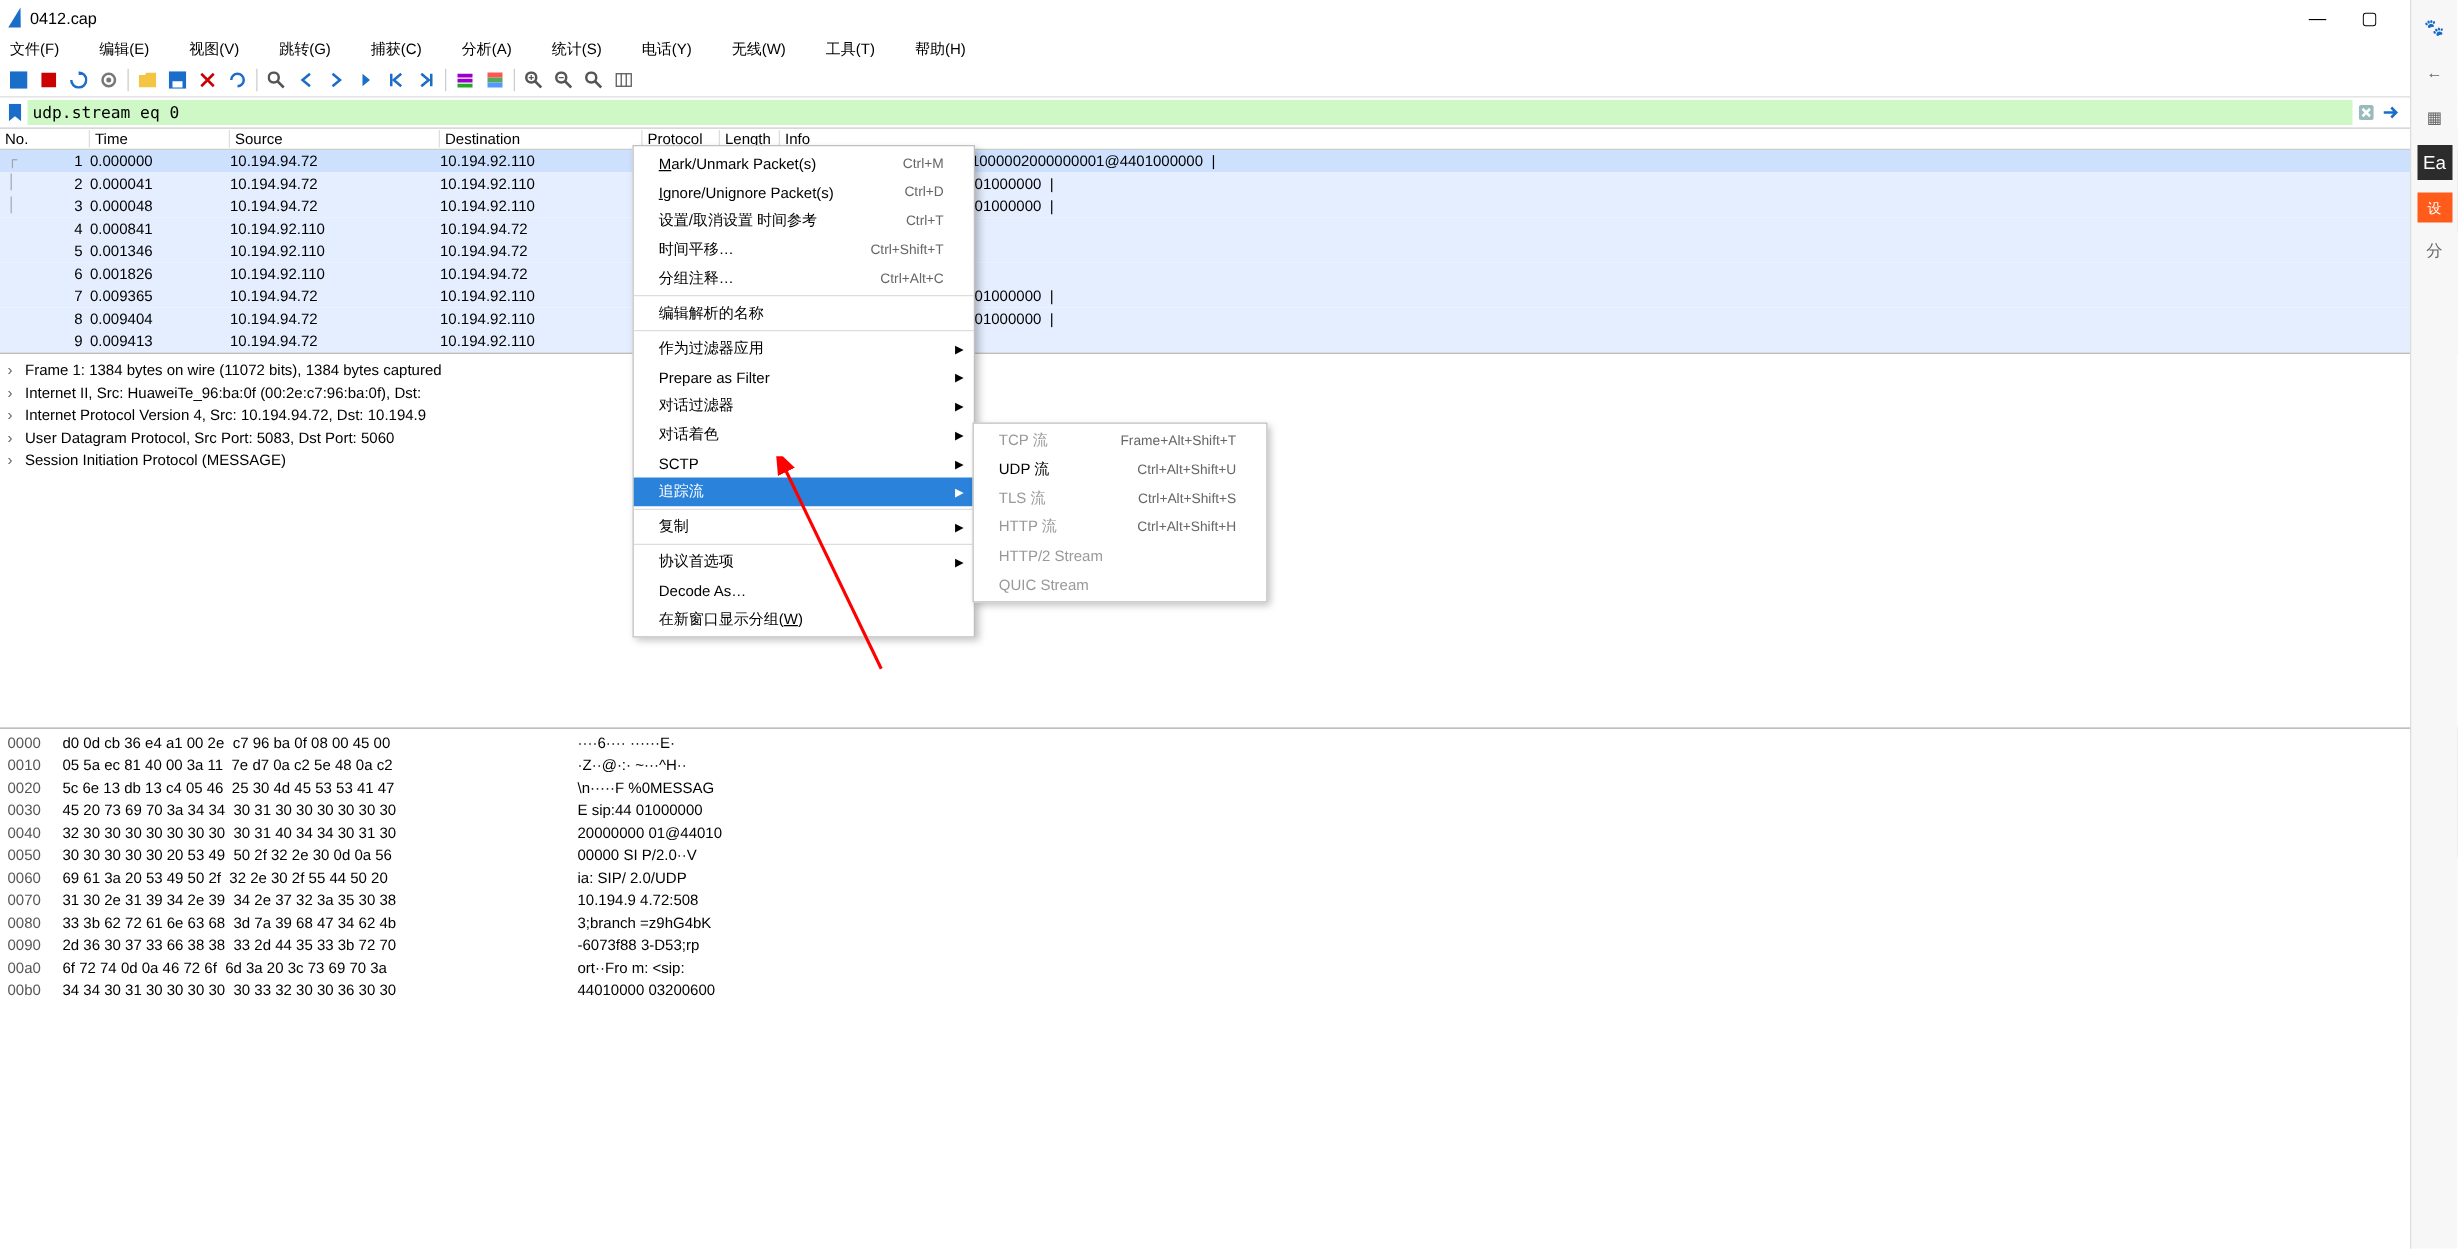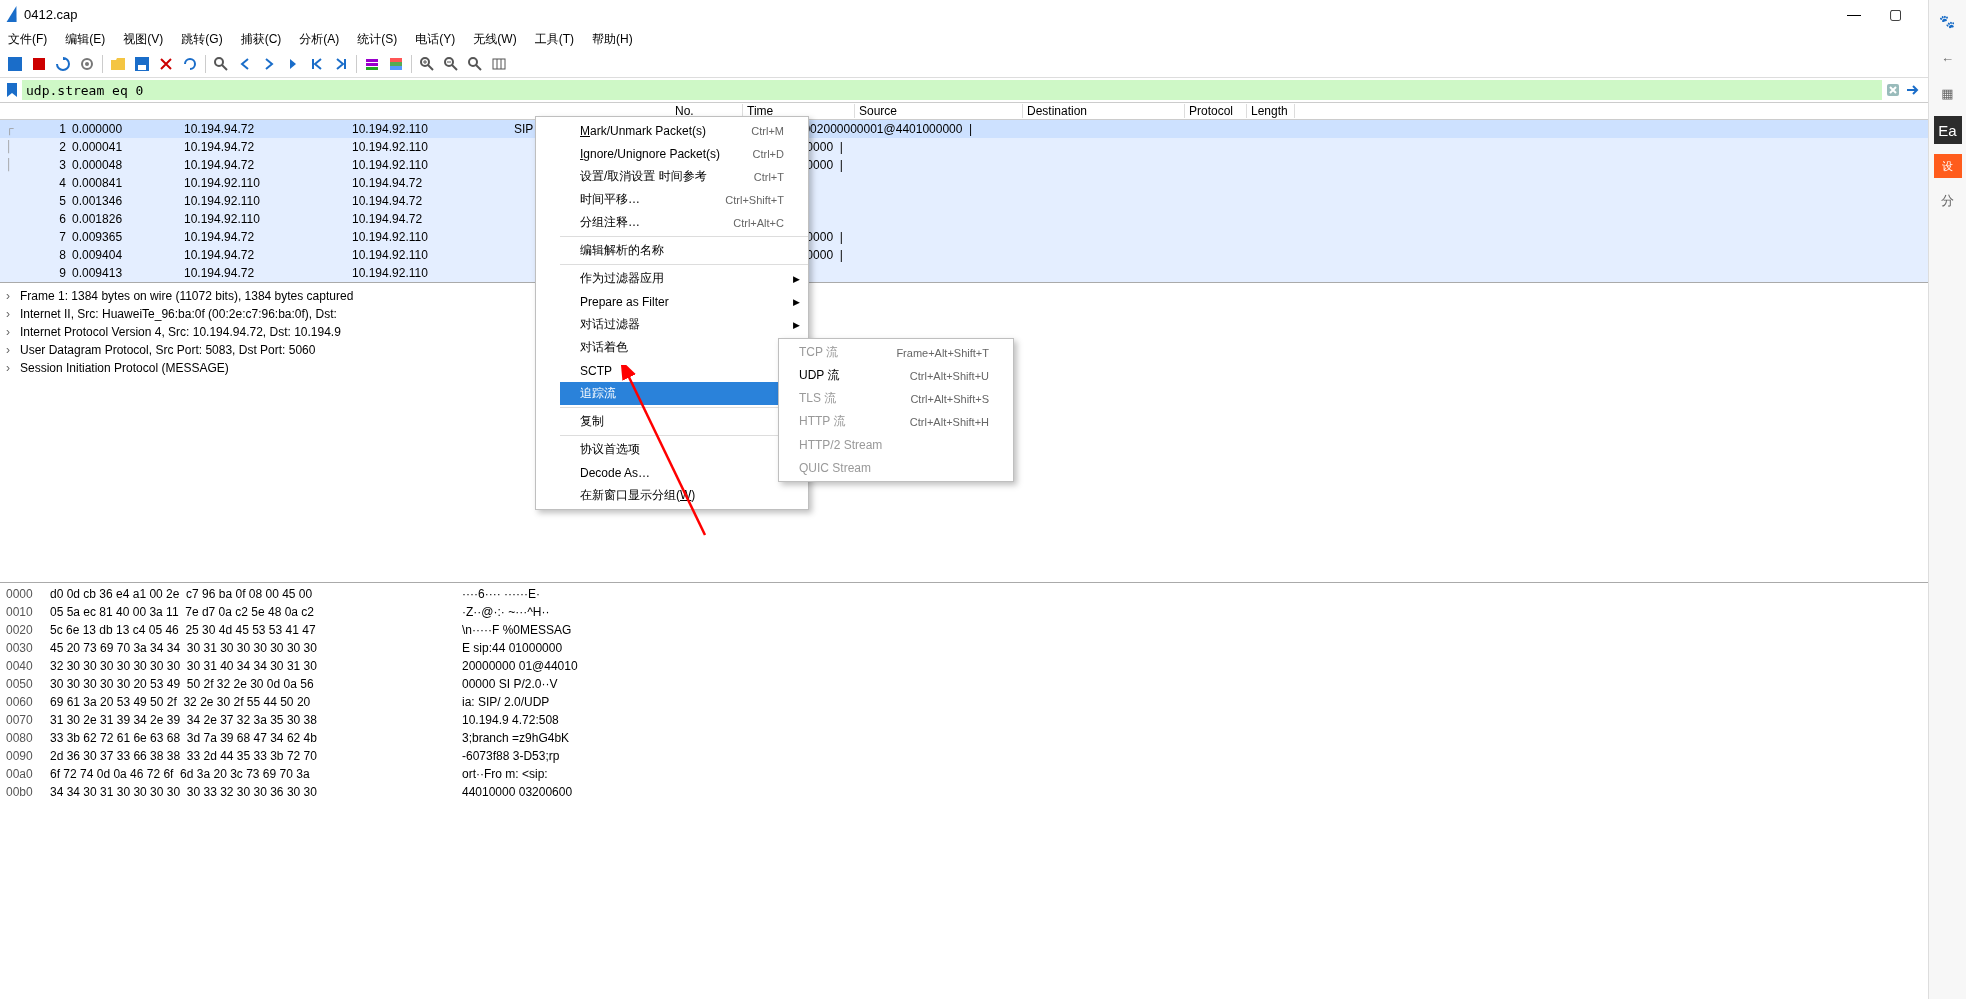--- a/index.html
+++ b/index.html
@@ -3,21 +3,21 @@
 <meta charset="utf-8">
 <style>
 * { margin: 0; padding: 0; box-sizing: border-box; font-family: "Segoe UI", "Microsoft YaHei", Tahoma, sans-serif; font-size: 12px; }
 body { width: 1966px; height: 999px; background: #fff; overflow: hidden; position: relative; }
 .titlebar { height: 28px; display: flex; align-items: center; padding: 0 8px; background: #fff; }
 .titlebar .fin { width: 0; height: 0; border-left: 7px solid transparent; border-right: 3px solid transparent; border-bottom: 16px solid #1a6dc9; margin-right: 6px; transform: skewX(-10deg); }
 .titlebar .title { flex: 0 0 auto; font-size: 13px; }
 .titlebar .spacer { flex: 1; }
 .titlebar .winbtns { display: flex; gap: 28px; margin-right: 16px; }
 .titlebar .winbtns span { font-family: "Segoe MDL2 Assets", sans-serif; font-size: 14px; cursor: pointer; }
-.menubar { height: 22px; display: flex; align-items: center; padding: 0 4px; gap: 10px; }
+.menubar { height: 22px; display: flex; align-items: center; padding: 0 4px; gap: 24px; }
 .menubar span { cursor: pointer; padding: 2px 4px; }
 .toolbar { height: 28px; display: flex; align-items: center; padding: 0 4px; gap: 2px; border-bottom: 1px solid #ddd; }
 .toolbar .tb { width: 22px; height: 22px; display: flex; align-items: center; justify-content: center; cursor: pointer; }
 .toolbar .sep { width: 1px; height: 18px; background: #ccc; margin: 0 2px; }
 .filterbar { height: 24px; display: flex; align-items: center; padding: 2px 4px; gap: 2px; }
 .filterbar .bm { width: 16px; height: 16px; display:flex; align-items:center; justify-content:center; }
 .filterbar input { flex: 1; height: 20px; background: #cef8c6; border: none; padding: 0 4px; font-family: Consolas, monospace; font-size: 13px; outline: none; }
 .filterbar .fb { width: 18px; height: 18px; display:flex; align-items:center; justify-content:center; cursor:pointer; }
 .packet-headers, .packet-row { display: flex; height: 18px; align-items: center; font-family: Consolas, "Courier New", monospace; font-size: 13px; justify-content: center; }
 .packet-headers { background: #fff; border-top: 1px solid #ccc; border-bottom: 1px solid #ccc; }
@@ -38,21 +38,21 @@
 .details-pane .dl { display: flex; align-items: center; height: 18px; }
 .details-pane .exp { width: 14px; color: #666; }
 .hex-pane { border-top: 1px solid #aaa; padding: 4px 6px; font-family: Consolas, monospace; font-size: 13px; white-space: pre; position: relative; overflow: hidden; height: 230px;}
 .hex-line { display: flex; height: 18px; }
 .hex-off { width: 44px; color: #555; }
 .hex-bytes { width: 400px; }
 .hex-ascii { padding-left: 12px; }
 .scrollbar-v { position:absolute; right:0; top:0; width:14px; height:100%; background:#f0f0f0; }
 .scrollbar-v .thumb { background:#c1c1c1; width:100%; }
 .ctx-menu, .sub-menu { position: absolute; background: #fff; border: 1px solid #bfbfbf; box-shadow: 3px 3px 6px rgba(0,0,0,0.25); padding: 2px 0; z-index: 100; }
-.ctx-menu { left: 535px; top: 116px; width: 274px; padding-left: 24px; }
+.ctx-menu { left: 506px; top: 116px; width: 274px; }
 .sub-menu { left: 778px; top: 338px; width: 236px; }
 .mi { height: 23px; display: flex; align-items: center; padding: 0 24px 0 20px; cursor: pointer; position: relative; }
 .mi.hl { background: #2a82da; color: #ffffff; }
 .mi.dis { color: #999; }
 .mi .lbl { flex: 1; }
 .mi .sc { color: #666; font-size: 11px; }
 .mi .arr { position: absolute; right: 8px; font-size: 9px; }
 .msep { height: 1px; background: #ddd; margin: 2px 0; }
 .arrow-annot { position: absolute; left: 615px; top: 365px; z-index: 200; pointer-events: none; }
 .right-sidebar { position: absolute; right: 0; top: 0; width: 38px; height: 100%; background: #f7f7f7; border-left: 1px solid #ddd; display: flex; flex-direction: column; align-items: center; gap: 10px; padding-top: 8px; }
@@ -244,20 +244,21 @@
   <div class="fb" style="color:#1a6dc9;font-weight:bold;font-size:16px;">+</div>
 </div>
 
 <div class="packet-headers">
   <div class="col-no" style="text-align:left;padding-left:4px">No.</div>
   <div class="col-time">Time</div>
   <div class="col-src">Source</div>
   <div class="col-dst">Destination</div>
   <div class="col-proto">Protocol</div>
   <div class="col-len" style="text-align:left">Length</div>
+  <div class="col-info">Info</div>
 </div>
 
 <div class="packet-list-wrapper">
   <div class="packet-list" id="packet-list">
       <div class="packet-row sel">
         <div class="col-no"><span class="tree-ind">┌</span>1 </div>
         <div class="col-time">0.000000</div>
         <div class="col-src">10.194.94.72</div>
         <div class="col-dst">10.194.92.110</div>
         <div class="col-proto">SIP</div>

